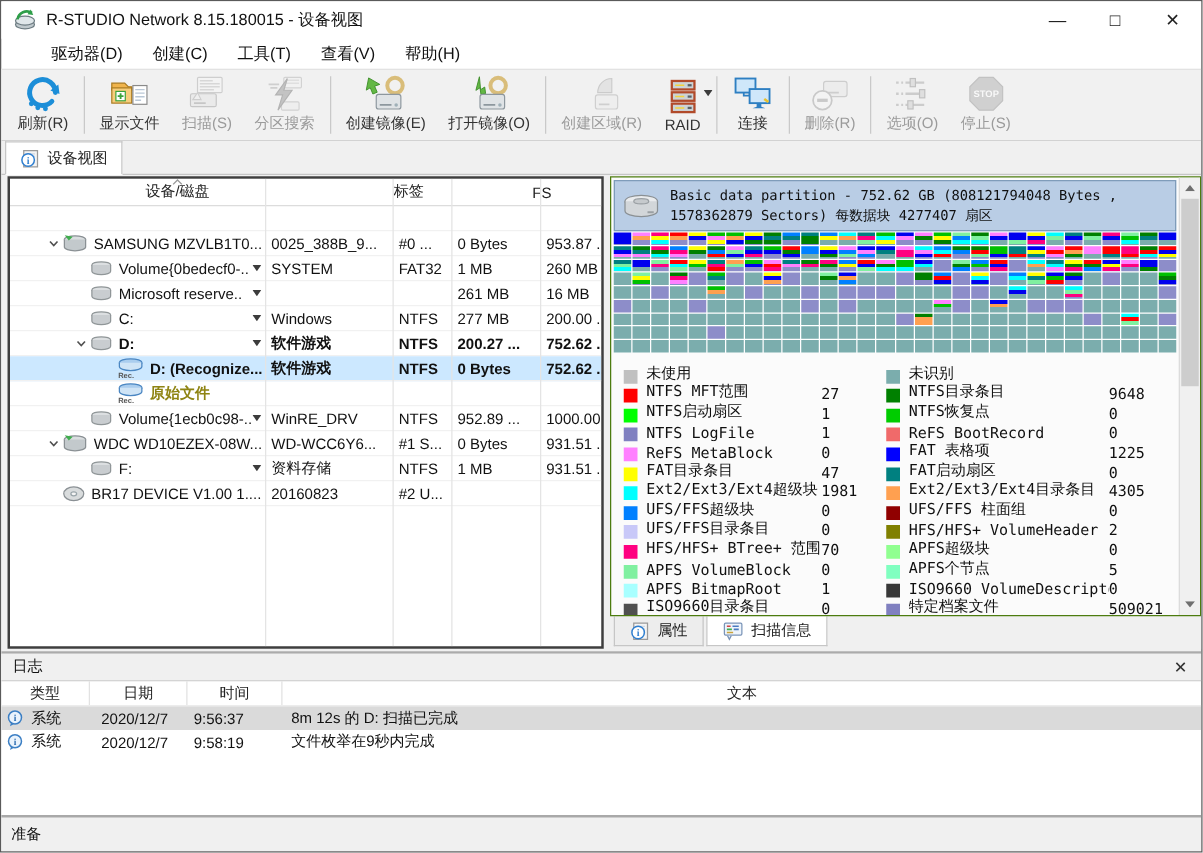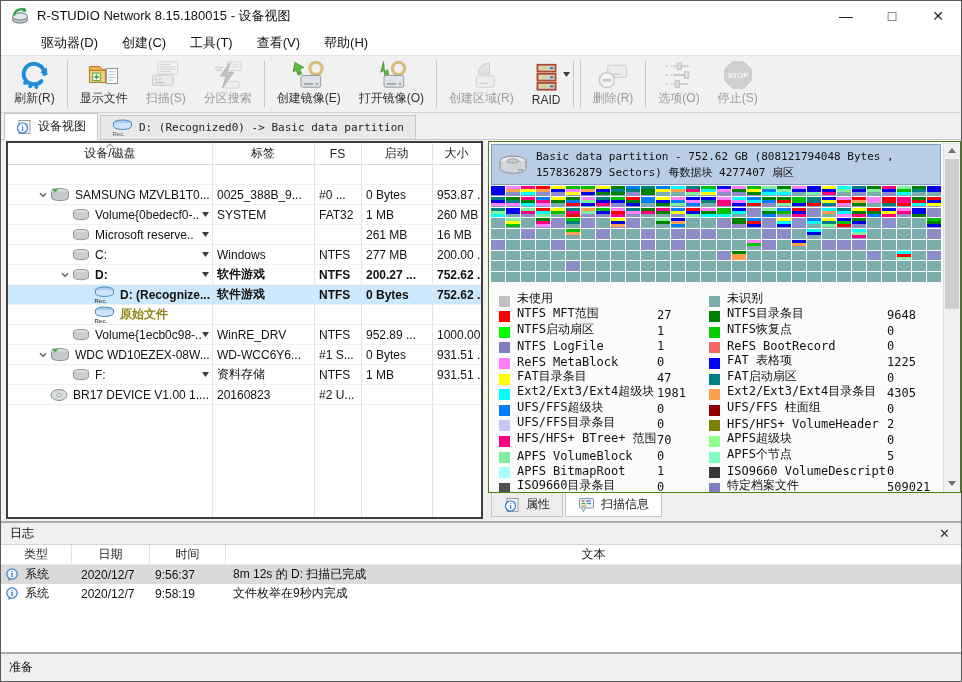--- a/index.html
+++ b/index.html
@@ -38,21 +38,21 @@
   .tab.active{background:#fff;height:27px;margin-bottom:-1px;border-bottom:1px solid #fff;}
   .tab .tab-label.mono{font-family:"DejaVu Sans Mono","Liberation Mono",monospace;font-size:11px;}
 
   
   .main{height:381px;background:#f0f0f0;display:flex;padding:1px 0 2px 5px;gap:5px;}
 
   
   .left-panel{width:477px;flex:none;border:2px solid #3e3e3e;background:#fff;position:relative;overflow:hidden;}
   .col-line{position:absolute;top:0;bottom:0;width:1px;background:#e4e4e4;}
   .tree-header{display:flex;height:22px;border-bottom:1px solid #dcdcdc;font-size:12px;color:#222;position:relative;background:#fff;}
-  .th-cell{display:flex;align-items:center;justify-content:center;position:relative;}
+  .th-cell{display:flex;align-items:center;justify-content:center;position:relative;margin-left:32px;}
   .sort-caret{position:absolute;top:0px;left:50%;transform:translateX(-50%);}
   .tree-rows{position:relative;}
   .tree-row{display:flex;height:20px;font-size:12px;color:#111;align-items:stretch;border-bottom:1px solid #f1f1f1;position:relative;}
   .tree-row.selected{background:#cce8ff;}
   .tree-row.bold{font-weight:bold;}
   .tr-name{flex:none;display:flex;align-items:center;overflow:hidden;white-space:nowrap;}
   .tr-cell{flex:none;display:flex;align-items:center;padding:0 5px;overflow:hidden;white-space:nowrap;}
   .chev{width:14px;flex:none;display:flex;justify-content:center;}
   .chev-spacer{width:14px;flex:none;}
   .tree-ic{margin-right:5px;flex:none;display:flex;}
@@ -237,20 +237,32 @@
         </svg>
       </span>
       <span class="tb-drop">
         <svg width="7" height="5" viewBox="0 0 7 5">
           <path d="M0 0h7L3.5 5z" fill="#3c3c3c"></path>
         </svg>
       </span>
       <span class="tb-label">RAID</span>
     </div>
     <div class="tb-sep"></div>
+    <div class="tb-btn">
+      <span class="ticon">
+        <svg width="33" height="30" viewBox="0 0 34 32">
+          <rect x="2" y="3" width="17" height="12" fill="#cfe7fa" stroke="#2e7fc2" stroke-width="1.6"></rect>
+          <path d="M9 15v2.5h5V15" fill="none" stroke="#2e7fc2" stroke-width="1.5"></path>
+          <rect x="14" y="12" width="17" height="12" fill="#cfe7fa" stroke="#2e7fc2" stroke-width="1.6"></rect>
+          <path d="M20 24v3l-3.5 1.4h11L24 27v-3z" fill="#2e7fc2"></path>
+          <path d="M26.5 20.5l3.5 2.5" stroke="#e8c12c" stroke-width="2.2"></path>
+        </svg>
+      </span>
+      <span class="tb-label">连接</span>
+    </div>
     <div class="tb-sep"></div>
     <div class="tb-btn disabled">
       <span class="ticon">
         <svg width="33" height="30" viewBox="0 0 34 32">
           <rect x="11" y="5.5" width="20" height="13" rx="2" fill="#e6e6e6" stroke="#a8a8a8"></rect>
           <path d="M14 15h10" stroke="#a8a8a8" stroke-width="1.5"></path>
           <circle cx="10" cy="21.5" r="8" fill="#f5f5f5" stroke="#a0a0a0" stroke-width="1.5"></circle>
           <rect x="5.5" y="20.2" width="9" height="2.8" fill="#a0a0a0"></rect>
         </svg>
       </span>
@@ -290,30 +302,20 @@
     <div class="tab active">
       <span class="ic">
         <svg width="16" height="16" viewBox="0 0 16 16">
           <rect x="3" y="1.5" width="11" height="13" fill="#f4f4f4" stroke="#9a9a9a"></rect>
           <path d="M5 4h7M5 6h7" stroke="#cfd8e2" stroke-width="1"></path>
           <circle cx="6.5" cy="9" r="5" fill="#fff" stroke="#2f7fd0" stroke-width="1.2"></circle>
           <text x="6.5" y="12" text-anchor="middle" font-size="8" font-family="serif" font-weight="bold" fill="#2f7fd0">i</text>
         </svg>
       </span>
       <span class="tab-label">设备视图</span>
-    </div>
-    <div class="tab">
-      <span class="ic">
-        <svg width="21" height="17" viewBox="0 0 21 17">
-          <ellipse cx="10.5" cy="4.2" rx="9" ry="3.2" fill="#aacdee" stroke="#4a86c2"></ellipse>
-          <path d="M1.5 4.2v3c0 1.8 4 3.2 9 3.2s9-1.4 9-3.2v-3" fill="#cfe4f6" stroke="#4a86c2"></path>
-          <text x="0.5" y="16.5" font-size="6" font-family="sans-serif" fill="#555">Rec.</text>
-        </svg>
-      </span>
-      <span class="tab-label mono">D: (Recognized0) -&gt; Basic data partition</span>
     </div>
   </div>
 
 <div class="main">
   <div class="left-panel">
     <div class="tree-header">
         <div class="th-cell" style="width: 204px; flex: 0 0 auto;">
           <span class="sort-caret">
             <svg width="9" height="5" viewBox="0 0 9 5">
               <path d="M1 4.5l3.5-3.5L8 4.5" fill="none" stroke="#9a9a9a" stroke-width="1.1"></path>

